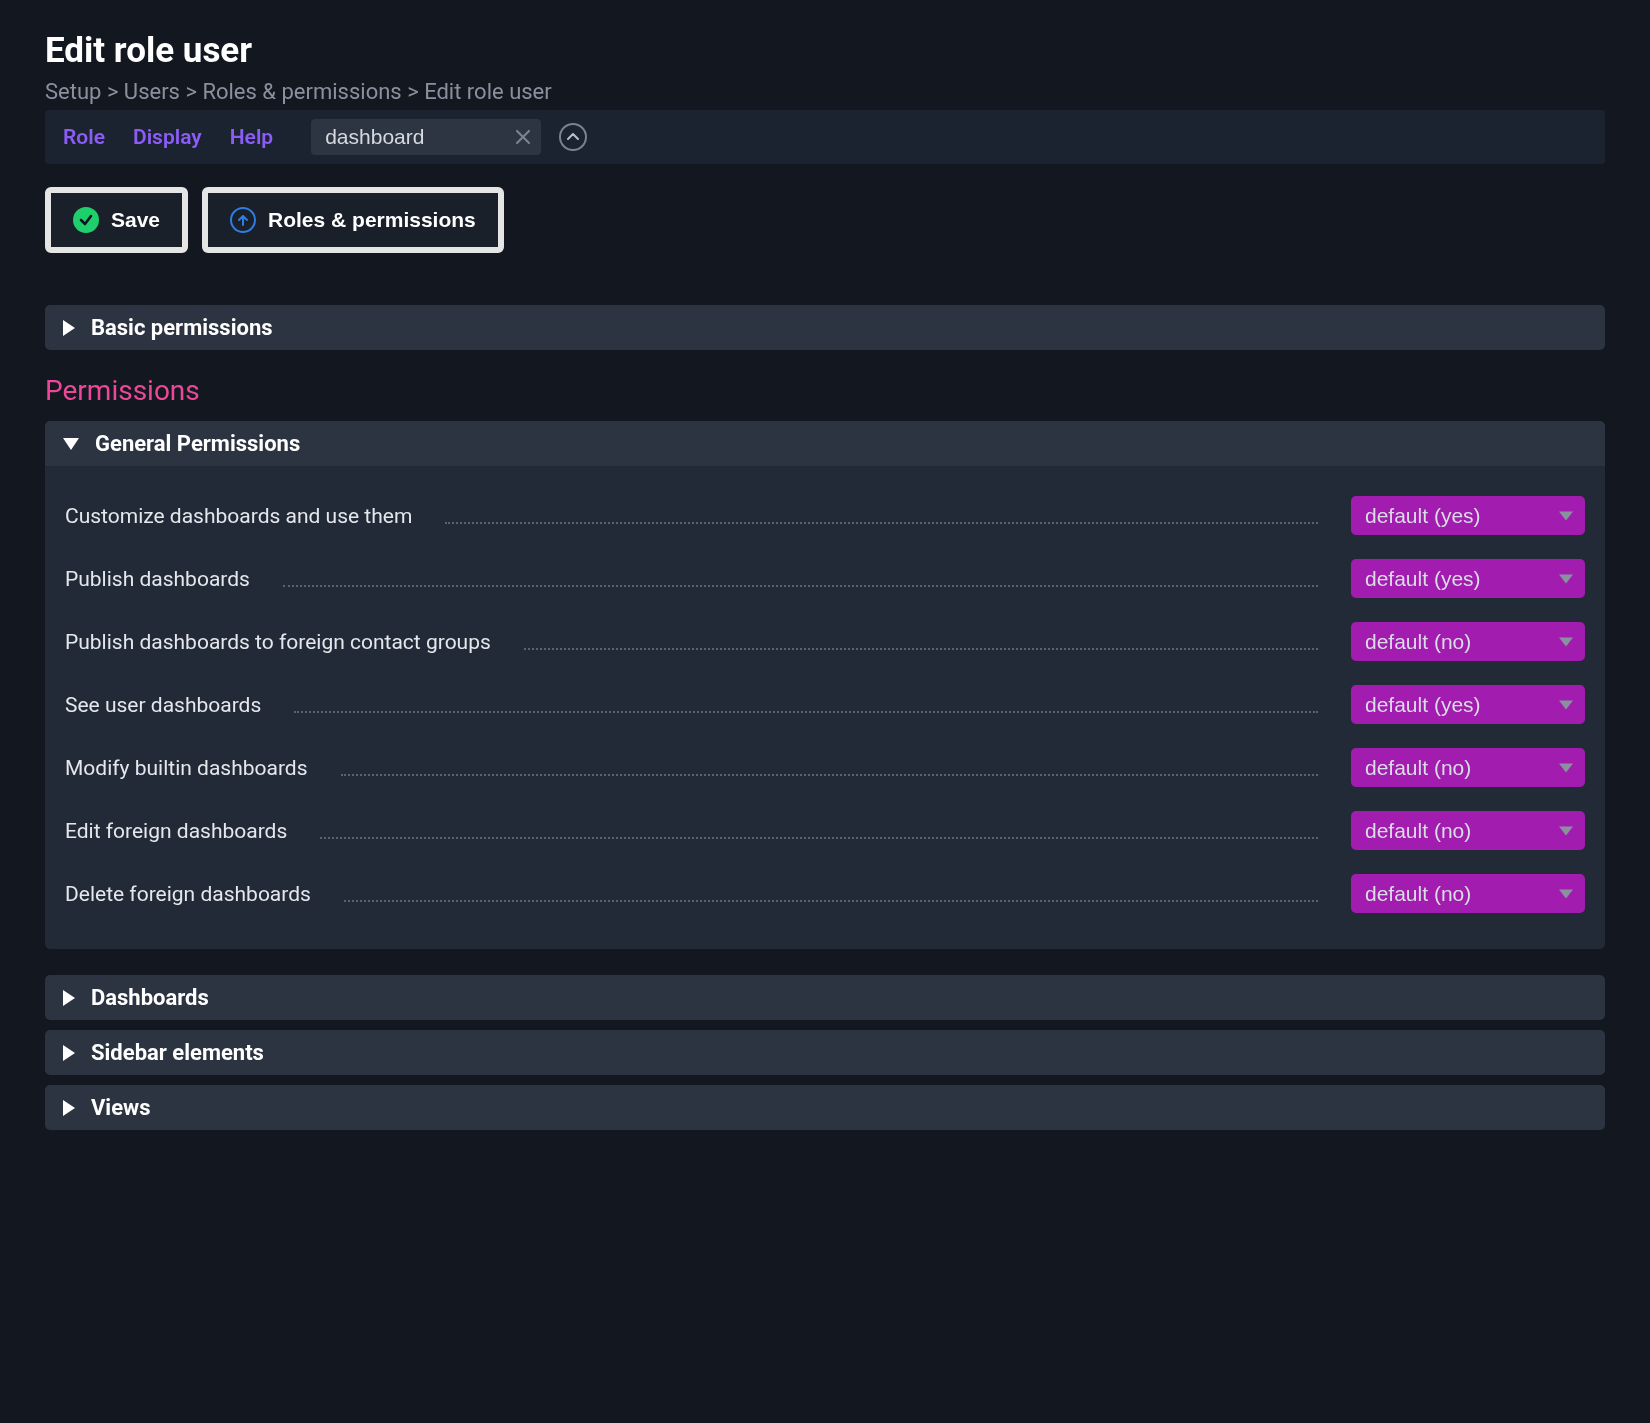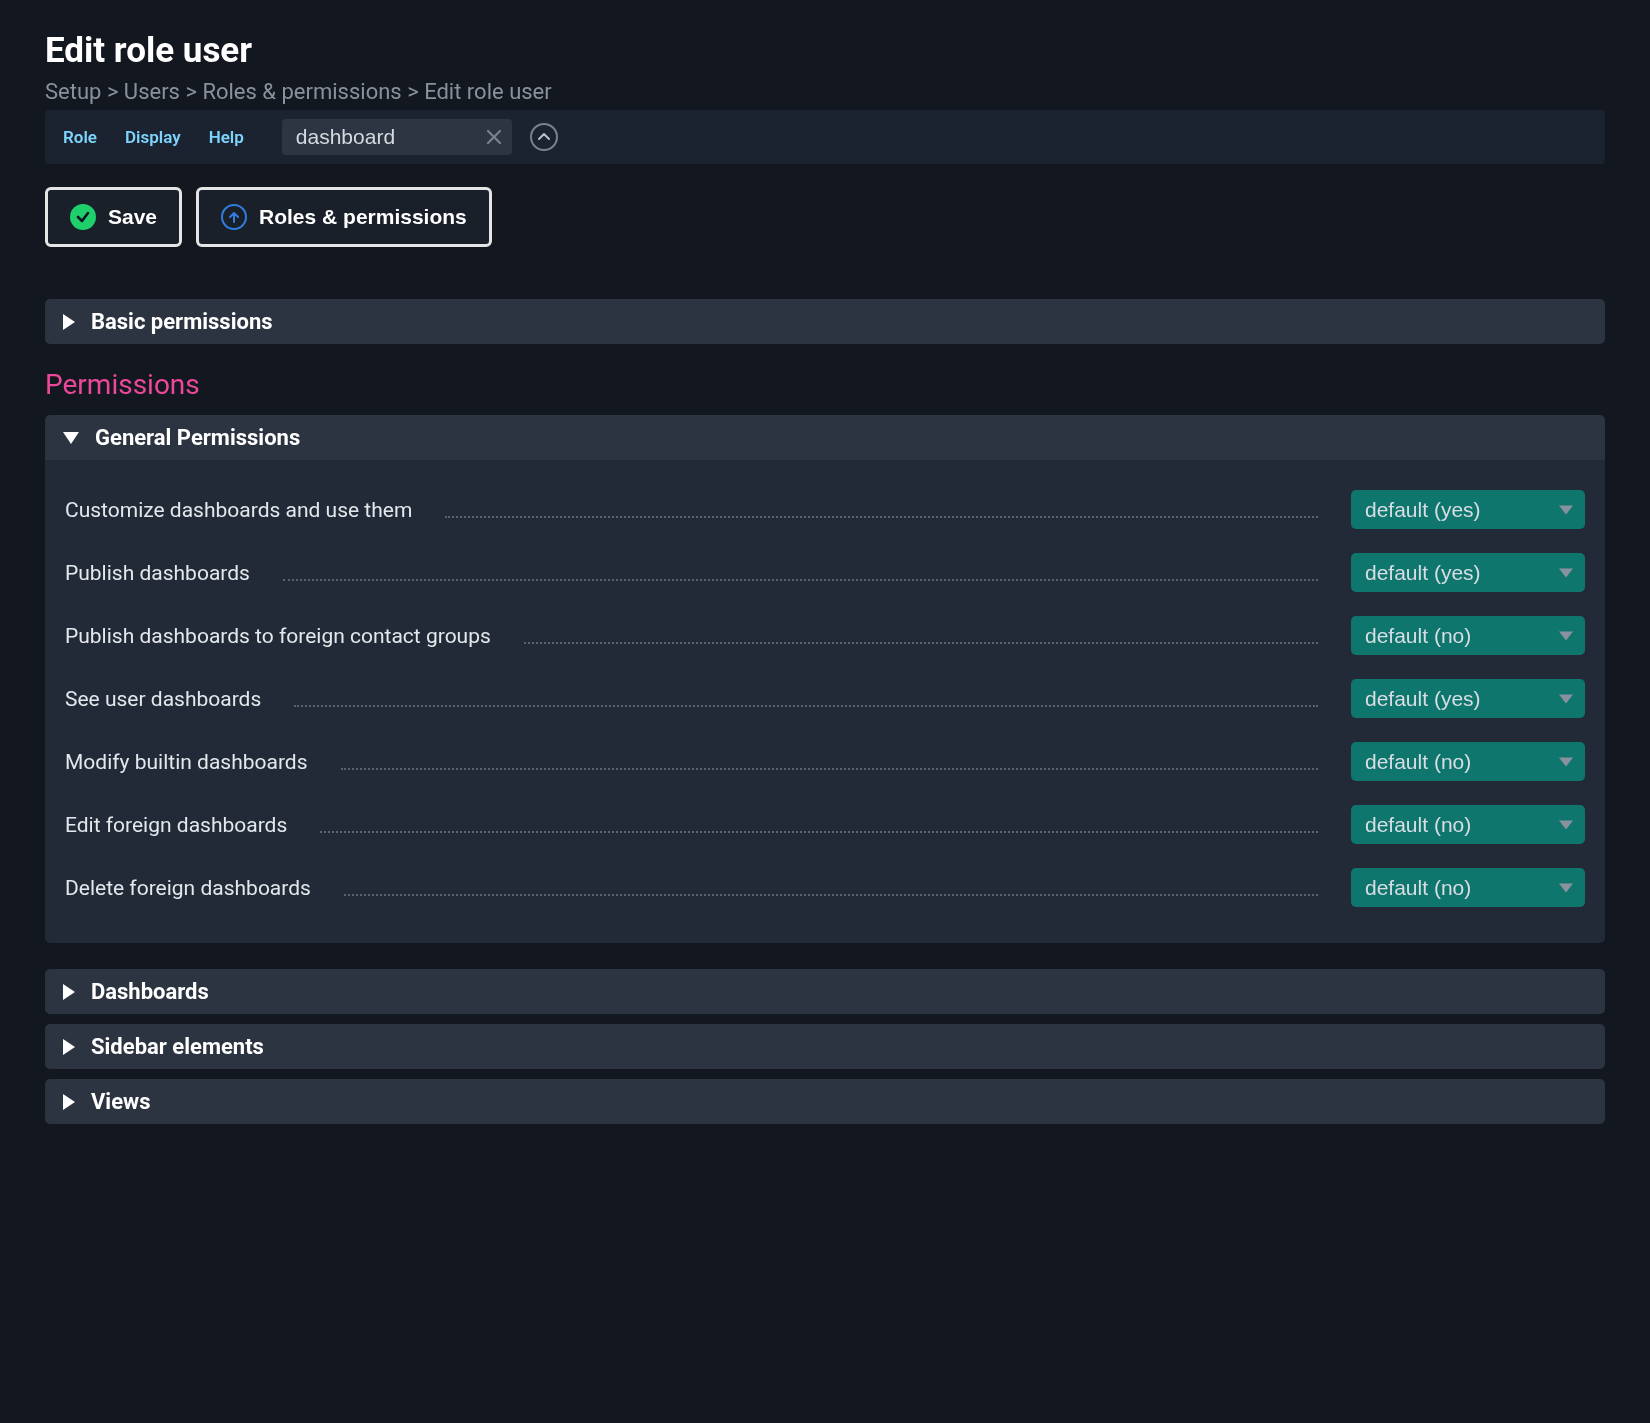--- a/index.html
+++ b/index.html
@@ -29,23 +29,23 @@
     .toolbar {
       background: #1c2330;
       border-radius: 4px;
       display: flex;
       align-items: center;
       padding: 9px 18px;
       margin-bottom: 23px;
       gap: 28px;
     }
     .toolbar-item {
-      font-size: 17px;
+      font-size: 21px;
       font-weight: 600;
-      color: #7dd3fc;
+      color: #8b5cf6;
       cursor: pointer;
     }
     .search-wrap {
       display: flex;
       align-items: center;
       gap: 18px;
       margin-left: 10px;
       text-decoration: underline;
     }
     .search-box {
@@ -82,21 +82,21 @@
       cursor: pointer;
       color: #b8bec9;
     }
     .action-row {
       display: flex;
       gap: 14px;
       margin-bottom: 52px;
     }
     .action-btn {
       background: #1a2029;
-      border: 3px solid #e5e5e5;
+      border: 6px solid #e5e5e5;
       border-radius: 6px;
       padding: 14px 22px;
       display: flex;
       align-items: center;
       gap: 12px;
       cursor: pointer;
       font-size: 21px;
       font-weight: 700;
       color: #ffffff;
     }
@@ -177,21 +177,21 @@
       color: #e4e7eb;
       white-space: nowrap;
     }
     .perm-dots {
       flex: 1;
       border-bottom: 2px dotted #5b6370;
       height: 1px;
       margin-top: 14px;
     }
     .perm-select {
-      background: #0f766e;
+      background: #a21caf;
       border: none;
       border-radius: 5px;
       color: #d9dde4;
       font-size: 21px;
       padding: 8px 44px 8px 14px;
       width: 234px;
       cursor: pointer;
       position: relative;
       appearance: none;
       -webkit-appearance: none;

